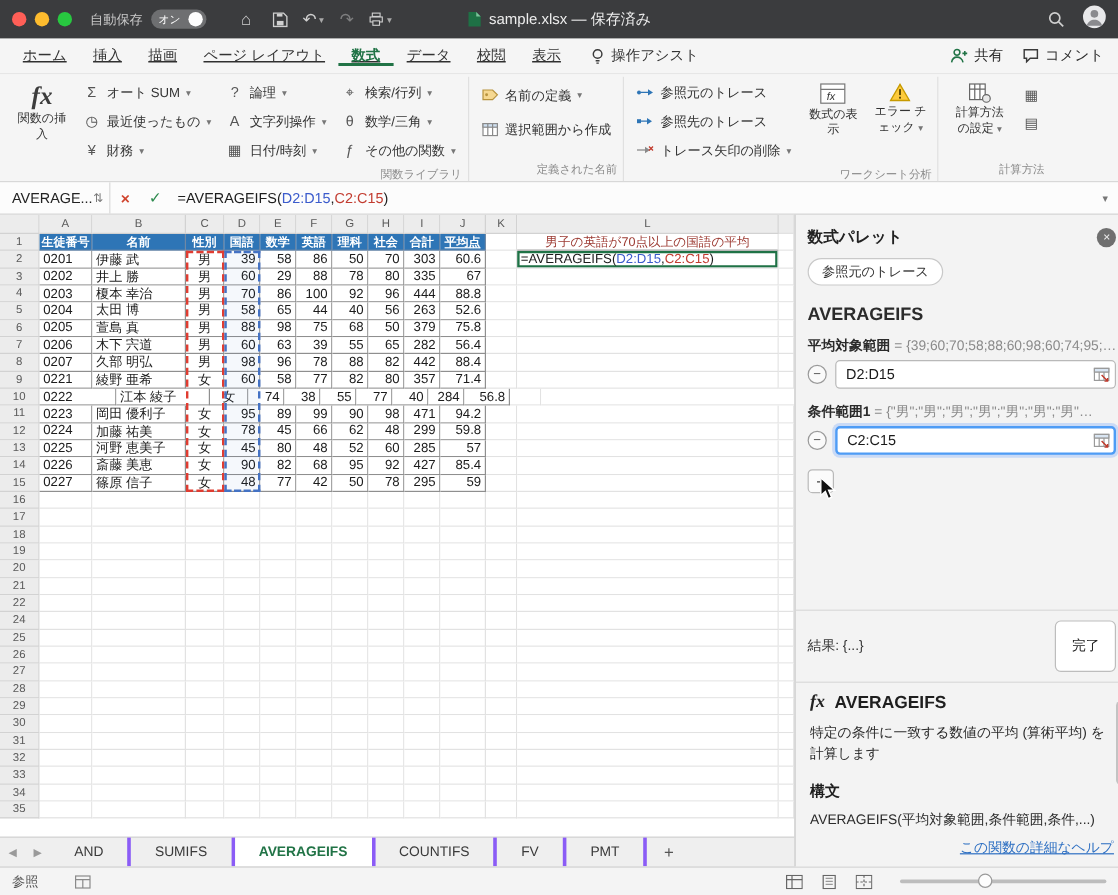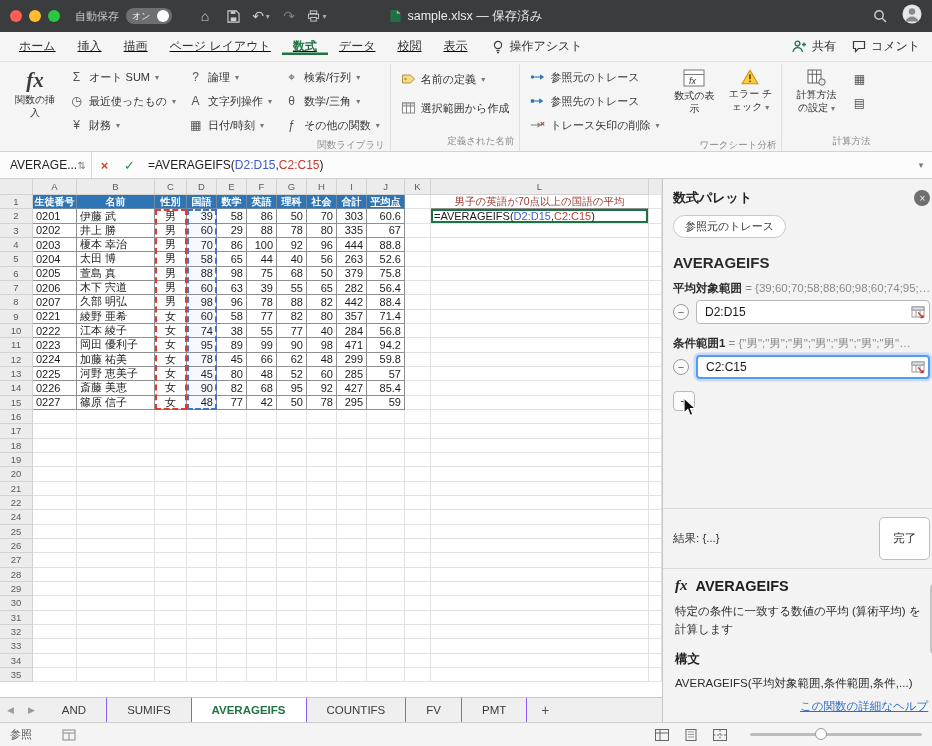--- a/index.html
+++ b/index.html
@@ -101,21 +101,21 @@
 .gc.sliver{border-color:#E2E2E2;}
 .ants{position:absolute;pointer-events:none;z-index:3;}
 .ants.red{border:2px dashed var(--antsred,#E03C31);}
 .ants.blue{border:2px dashed var(--antsblue,#4472C4);background:rgba(68,114,196,.05);}
 
 
 .stabs{height:25px;flex:none;background:#EFEFEF;border-top:1px solid #C9C9C9;
   display:flex;align-items:stretch;font-size:11.5px;color:#3a3a3a;}
 .snav{display:flex;align-items:center;padding:0 7px;font-size:9px;color:#9a9a9a;}
 .stablist{display:flex;align-items:stretch;}
-.stab{display:flex;align-items:center;padding:0 20px;border-right:1px solid #8b5cf6;white-space:nowrap;text-align:center;}
+.stab{display:flex;align-items:center;padding:0 20px;border-right:3px solid #8b5cf6;white-space:nowrap;text-align:center;}
 .stab.active{background:#FFF;color:var(--tabgreen,#217346);font-weight:bold;}
 .saddbtn{display:flex;align-items:center;padding:0 14px;font-size:14px;color:#555;}
 
 
 .palette{flex:1;background:#F3F3F3;border-left:1px solid #C6C6C6;position:relative;
   display:flex;flex-direction:column;font-size:11.5px;color:#333;min-height:0;}
 .phead{display:flex;justify-content:space-between;align-items:center;padding:10px 10px 6px;}
 .ptitle{font-size:13px;font-weight:bold;color:#222;}
 .pclose{width:16px;height:16px;border-radius:50%;background:#6F6F6F;color:#F3F3F3;
   font-size:10px;display:flex;align-items:center;justify-content:center;}
@@ -601,21 +601,21 @@
             <div class="gc tb num" style="width: 30px;">82</div>
             <div class="gc tb num" style="width: 30px;">80</div>
             <div class="gc tb num" style="width: 30px;">357</div>
             <div class="gc tb num" style="width: 38px; text-align: right;">71.4</div>
             <div class="gc" style="width: 26px;"></div>
             <div class="gc" style="width: 218px;"></div>
             <div class="gc sliver" style="width: 13px;"></div>
           </div>
           <div class="grow">
             <div class="gc rowhdr" style="width: 33px;">10</div>
-            <div class="gc tb" style="width: 44px; text-align: center;">0222</div>
+            <div class="gc tb" style="width: 64px; text-align: center;">0222</div>
             <div class="gc tb" style="width: 78px;">江本 綾子</div>
             <div class="gc tb ctr" style="width: 32px;">女</div>
             <div class="gc tb num" style="width: 30px;">74</div>
             <div class="gc tb num" style="width: 30px;">38</div>
             <div class="gc tb num" style="width: 30px;">55</div>
             <div class="gc tb num" style="width: 30px;">77</div>
             <div class="gc tb num" style="width: 30px;">40</div>
             <div class="gc tb num" style="width: 30px;">284</div>
             <div class="gc tb num" style="width: 38px;">56.8</div>
             <div class="gc" style="width: 26px;"></div>

